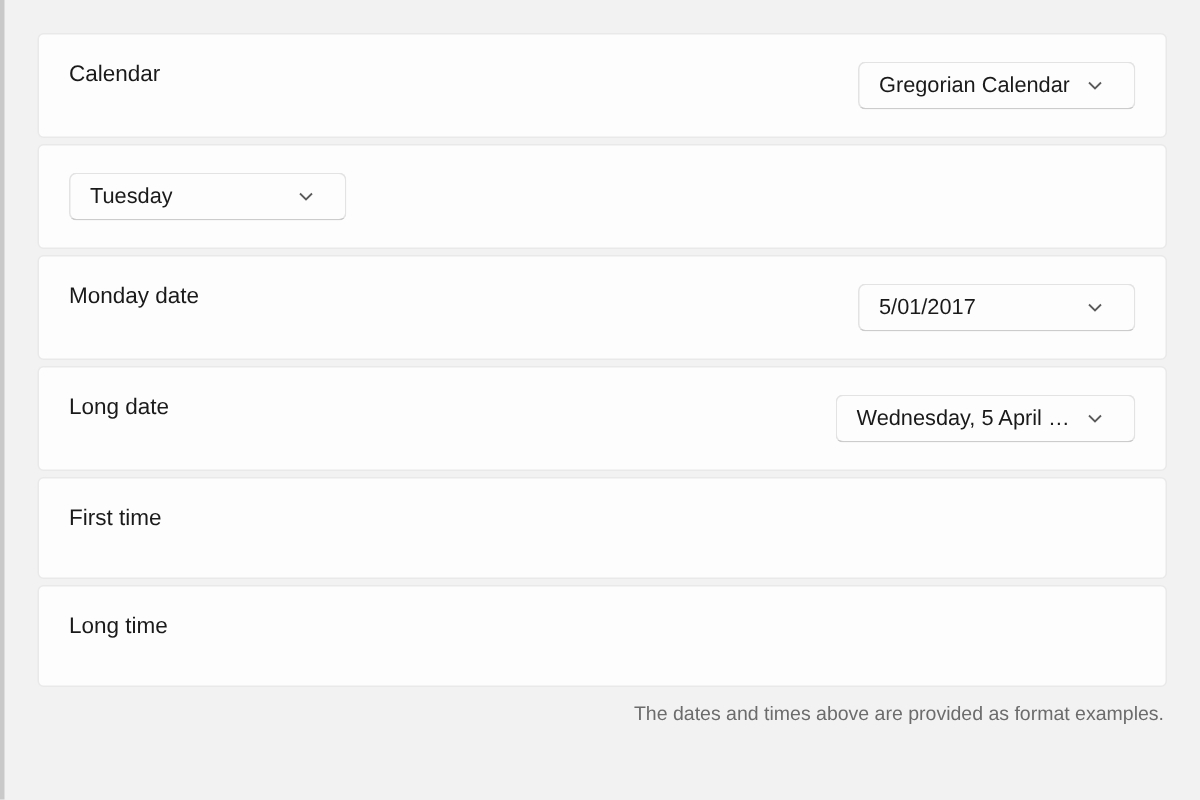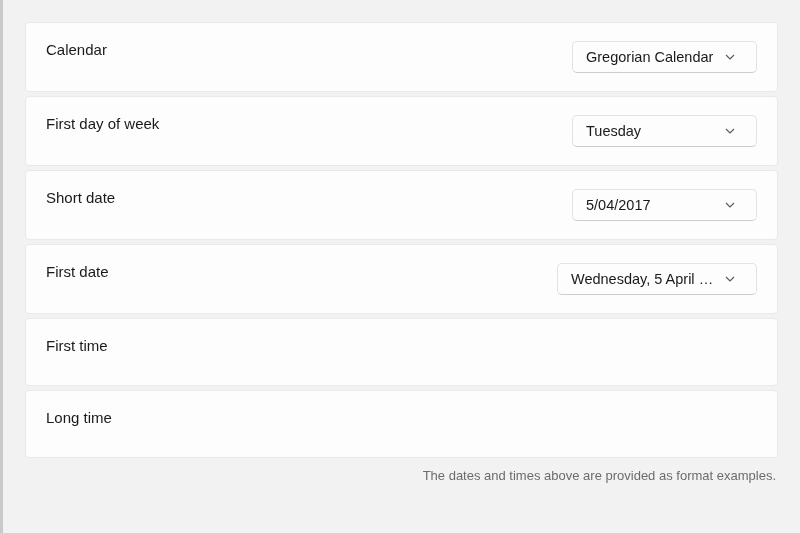--- a/index.html
+++ b/index.html
@@ -84,45 +84,44 @@
       <span class="dropdown-value">Gregorian Calendar</span>
       <span class="chevron">
         <svg viewBox="0 0 12 12">
             <polyline points="2,4 6,8 10,4"></polyline>
           </svg>
       </span>
     </div>
   </div>
 
   <div class="setting-row">
-    <span class="setting-label">First day of week</span>
     <div class="dropdown">
       <span class="dropdown-value">Tuesday</span>
       <span class="chevron">
         <svg viewBox="0 0 12 12">
             <polyline points="2,4 6,8 10,4"></polyline>
           </svg>
       </span>
     </div>
   </div>
 
   <div class="setting-row">
-    <span class="setting-label">Short date</span>
+    <span class="setting-label">Monday date</span>
     <div class="dropdown">
-      <span class="dropdown-value">5/04/2017</span>
+      <span class="dropdown-value">5/01/2017</span>
       <span class="chevron">
         <svg viewBox="0 0 12 12">
             <polyline points="2,4 6,8 10,4"></polyline>
           </svg>
       </span>
     </div>
   </div>
 
   <div class="setting-row">
-    <span class="setting-label">First date</span>
+    <span class="setting-label">Long date</span>
     <div class="dropdown">
       <span class="dropdown-value">Wednesday, 5 April 2017</span>
       <span class="chevron">
         <svg viewBox="0 0 12 12">
             <polyline points="2,4 6,8 10,4"></polyline>
           </svg>
       </span>
     </div>
   </div>
 

